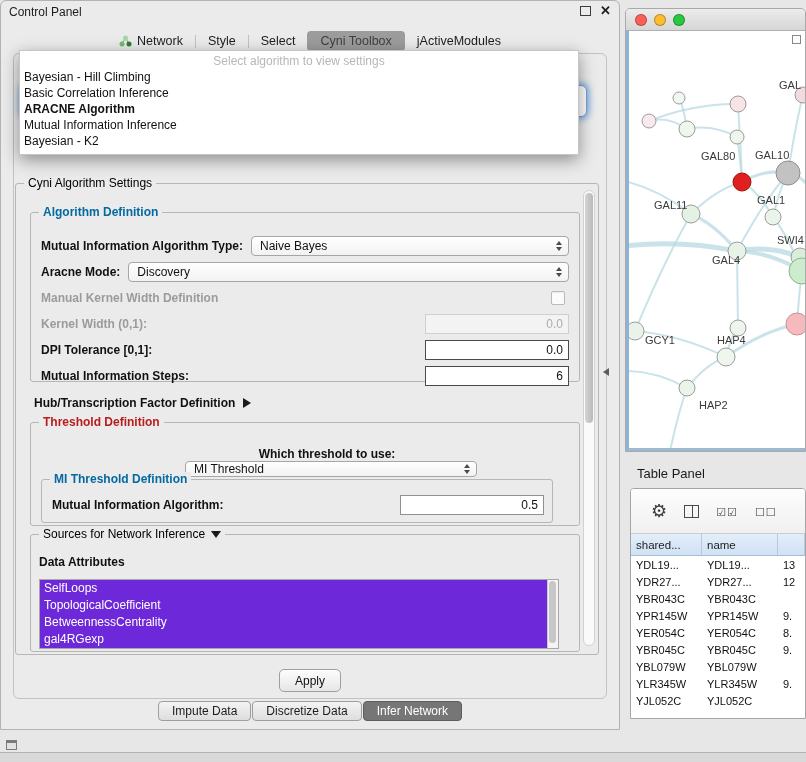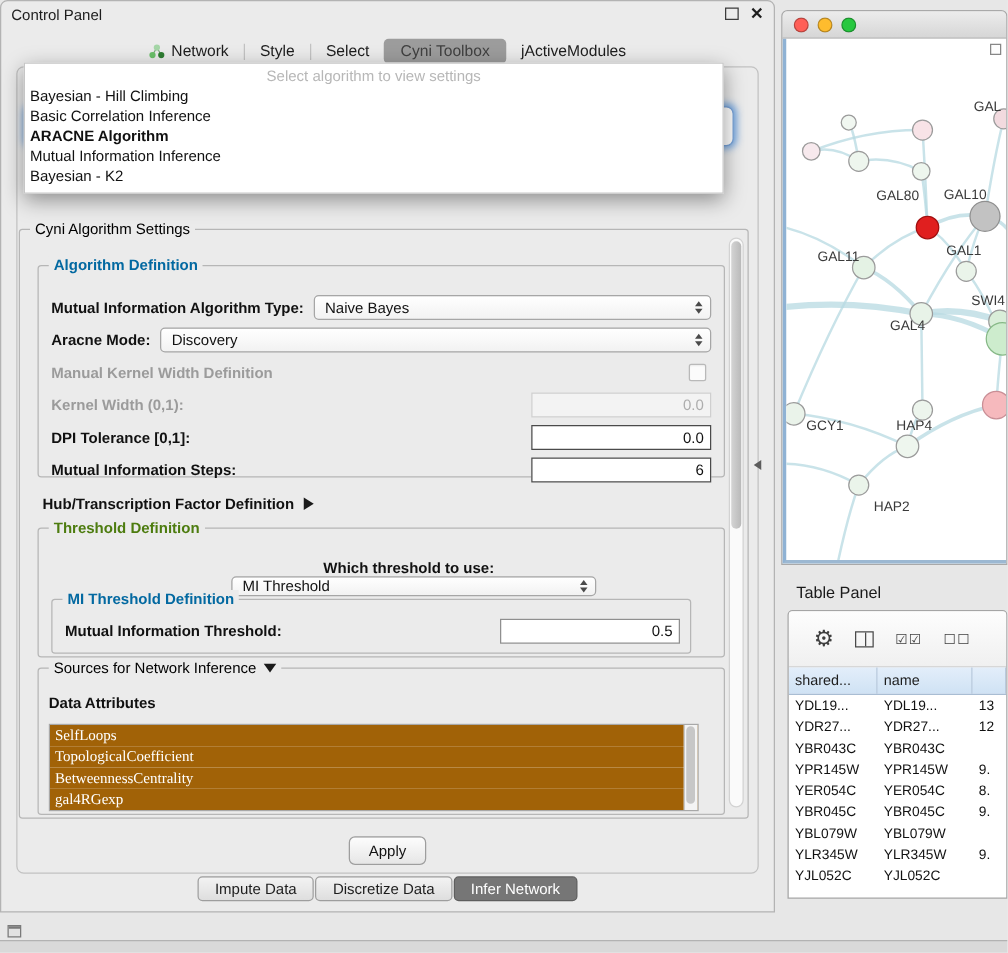--- a/index.html
+++ b/index.html
@@ -25,21 +25,21 @@
   
   .algo-popup{position:absolute;left:18px;top:49px;width:560px;background:#fff;border:1px solid #c6c6c6;box-shadow:0 5px 16px rgba(0,0,0,.4);z-index:10;padding:2px 0 5px 0;box-sizing:border-box;}
   .popup-placeholder{height:16px;line-height:16px;text-align:center;color:#b7b7b7;font-size:12px;}
   .algo-opt{height:16px;line-height:16px;font-size:12px;color:#111;padding:0 4px;white-space:nowrap;}
   .algo-opt.sel{font-weight:bold;}
 
   
   .tgroup{position:absolute;border:1px solid #b6b6b6;border-radius:3px;box-sizing:border-box;}
   .tg-title{position:absolute;top:-8px;left:8px;background:#ebebeb;padding:0 4px;font-size:12px;white-space:nowrap;}
   .tg-title.blue{color:#0369a1;font-weight:bold;}
-  .tg-title.green{color:#4d7c0f;font-weight:bold;}
+  .tg-title.green{color:#b91c1c;font-weight:bold;}
 
   .settings-group{left:14px;top:182px;width:584px;height:472px;}
 
   
   .sb-track{position:absolute;right:3px;top:6px;width:12px;height:456px;background:#fafafa;border:1px solid #d2d2d2;border-radius:7px;box-sizing:border-box;}
   .sb-thumb{position:absolute;left:1px;top:2px;width:8px;height:230px;background:linear-gradient(90deg,#d4d4d4,#b9b9b9);border-radius:5px;}
 
   .algdef-group{left:14px;top:28px;width:550px;height:170px;padding:22px 10px 0 10px;}
   .frow{display:flex;align-items:center;height:21px;margin-bottom:5px;}
   .flabel{font-weight:bold;font-size:12px;color:#111;white-space:nowrap;}
@@ -66,21 +66,21 @@
   .threshold-row{display:flex;align-items:center;height:21px;padding-left:44px;flex-direction:column;}
   .threshold-row .combo{width:292px;margin-left:8px;box-sizing:border-box;}
 
   .mithr-group{left:10px;top:56px;width:512px;height:44px;padding:14px 8px 0 10px;}
 
   .sources-group{left:14px;top:350px;width:550px;height:118px;padding:20px 8px 0 8px;}
   .src-title-row{display:flex;align-items:center;}
   .attr-label{font-weight:bold;font-size:12px;color:#111;}
   .attr-list{position:absolute;left:8px;top:44px;width:520px;height:70px;background:#fff;border:1px solid #a8a8a8;box-sizing:border-box;overflow:hidden;}
   .attr-item{height:17px;line-height:17px;font-size:12px;padding-left:4px;padding-right:14px;color:#111;white-space:nowrap;}
-  .attr-item.sel{background:#a16207;color:#fff;font-family:Liberation Serif, serif;}
+  .attr-item.sel{background:#6d28d9;color:#fff;}
   .attr-sb{position:absolute;right:0;top:0;bottom:0;width:11px;background:#f4f4f4;border-left:1px solid #c9c9c9;box-sizing:border-box;}
   .attr-sb-thumb{position:absolute;left:1px;top:1px;width:7px;height:62px;background:#c7c7c7;border-radius:4px;}
 
   .apply-btn{position:absolute;left:50%;transform:translateX(-50%);top:668px;height:21px;padding:0 15px;background:linear-gradient(#fdfdfd,#e6e6e6);border:1px solid #9e9e9e;border-radius:5px;font-size:12px;color:#111;display:flex;align-items:center;}
 
   .bottom-tabs{position:absolute;left:0;right:0;top:700px;display:flex;justify-content:center;gap:1px;}
   .btab{height:20px;padding:0 13px;display:flex;align-items:center;font-size:12px;border-radius:4px;background:linear-gradient(#f3f3f3,#dedede);border:1px solid #9e9e9e;color:#1d1d1d;box-sizing:border-box;}
   .btab.active{background:#767676;border-color:#5e5e5e;color:#fff;}
 
   
@@ -234,21 +234,21 @@
           <span class="cmb-ar">
               <i class="up"></i>
               <i class="dn"></i>
             </span>
         </div>
       </div>
 
       <div class="tgroup mithr-group">
         <span class="tg-title blue">MI Threshold Definition</span>
         <div class="frow">
-          <span class="flabel">Mutual Information Threshold:</span>
+          <span class="flabel">Mutual Information Algorithm:</span>
           <div class="tfield mid">0.5</div>
         </div>
       </div>
     </div>
 
     <div class="tgroup sources-group">
       <span class="tg-title">
         <span>Sources for Network Inference</span><span class="tri-down"></span>
       </span>
       <div class="src-title-row">

